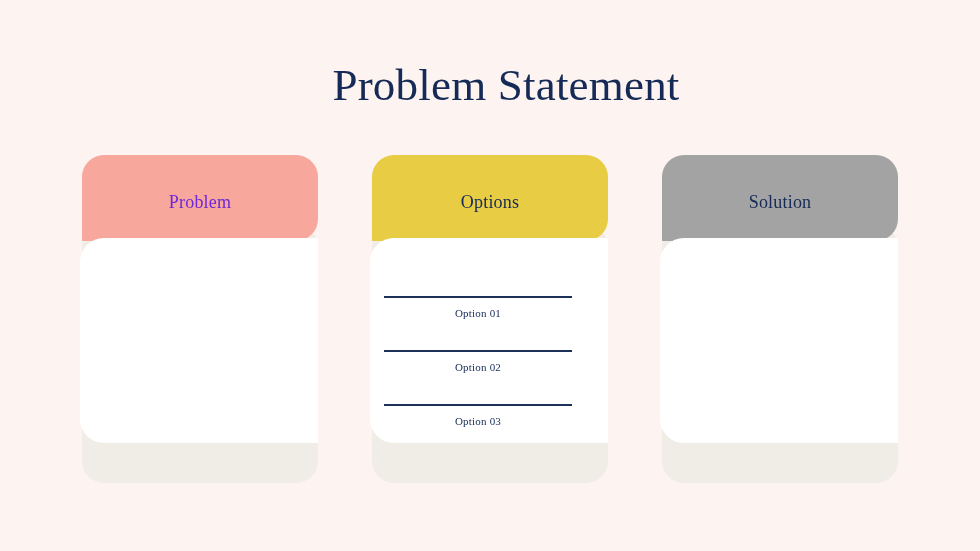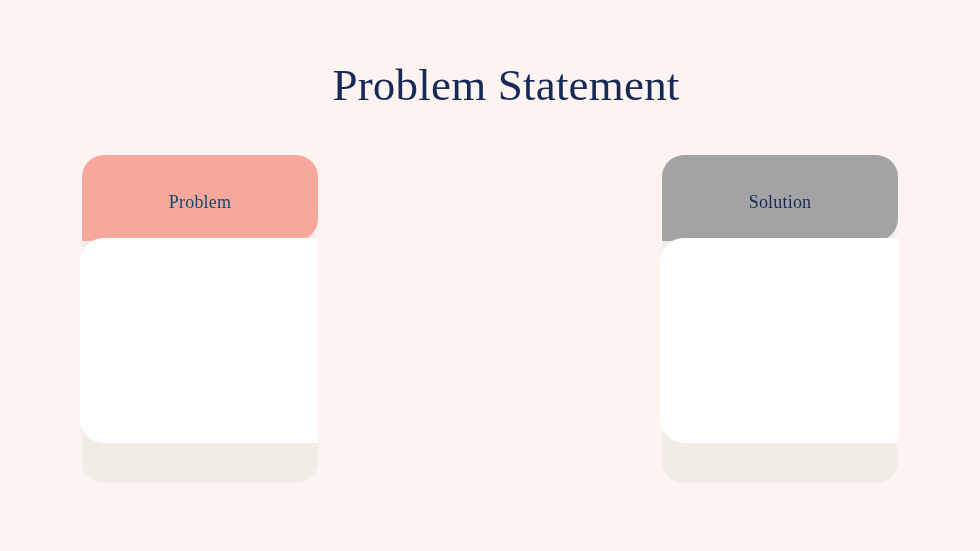--- a/index.html
+++ b/index.html
@@ -149,28 +149,54 @@
 <body>
 
 <div id="slide" style="background: rgb(253, 244, 242);">
 
   <div id="slide-title" style="color: rgb(21, 42, 86); padding-left: 16px;">Problem Statement</div>
 
   <div class="card" id="card-problem">
     <div class="card-shadow-layer" style="background: rgb(240, 236, 230);"></div>
 
     <div class="card-header" style="background: rgb(247, 167, 155);">
-      <div class="card-header-label" style="color: #0c4a6e;">Problem</div>
+      <div class="card-header-label" style="color: #6d28d9;">Problem</div>
     </div>
 
     <div class="card-body" style="background: rgb(255, 255, 255);">
       <div class="card-body-fill" style="background: rgb(255, 255, 255);"></div>
     </div>
   </div>
 
+  <div class="card" id="card-options">
+    <div class="card-shadow-layer" style="background: rgb(240, 236, 230);"></div>
+
+    <div class="card-header" style="background: rgb(232, 204, 68);">
+      <div class="card-header-label" style="color: rgb(21, 42, 86);">Options</div>
+    </div>
+
+    <div class="card-body" style="background: rgb(255, 255, 255);">
+      <div class="card-body-fill" style="background: rgb(255, 255, 255);"></div>
+
+      <div class="options-list">
+        <div class="option-row">
+          <div class="option-rule"></div>
+          <div class="option-label">Option 01</div>
+        </div>
+        <div class="option-row">
+          <div class="option-rule"></div>
+          <div class="option-label">Option 02</div>
+        </div>
+        <div class="option-row">
+          <div class="option-rule"></div>
+          <div class="option-label">Option 03</div>
+        </div>
+      </div>
+    </div>
+  </div>
 
   <div class="card" id="card-solution">
     <div class="card-shadow-layer" style="background: rgb(240, 236, 230);"></div>
 
     <div class="card-header" style="background: #a3a3a3;">
       <div class="card-header-label" style="color: rgb(21, 42, 86);">Solution</div>
     </div>
 
     <div class="card-body" style="background: rgb(255, 255, 255);">
       <div class="card-body-fill" style="background: rgb(255, 255, 255);"></div>

